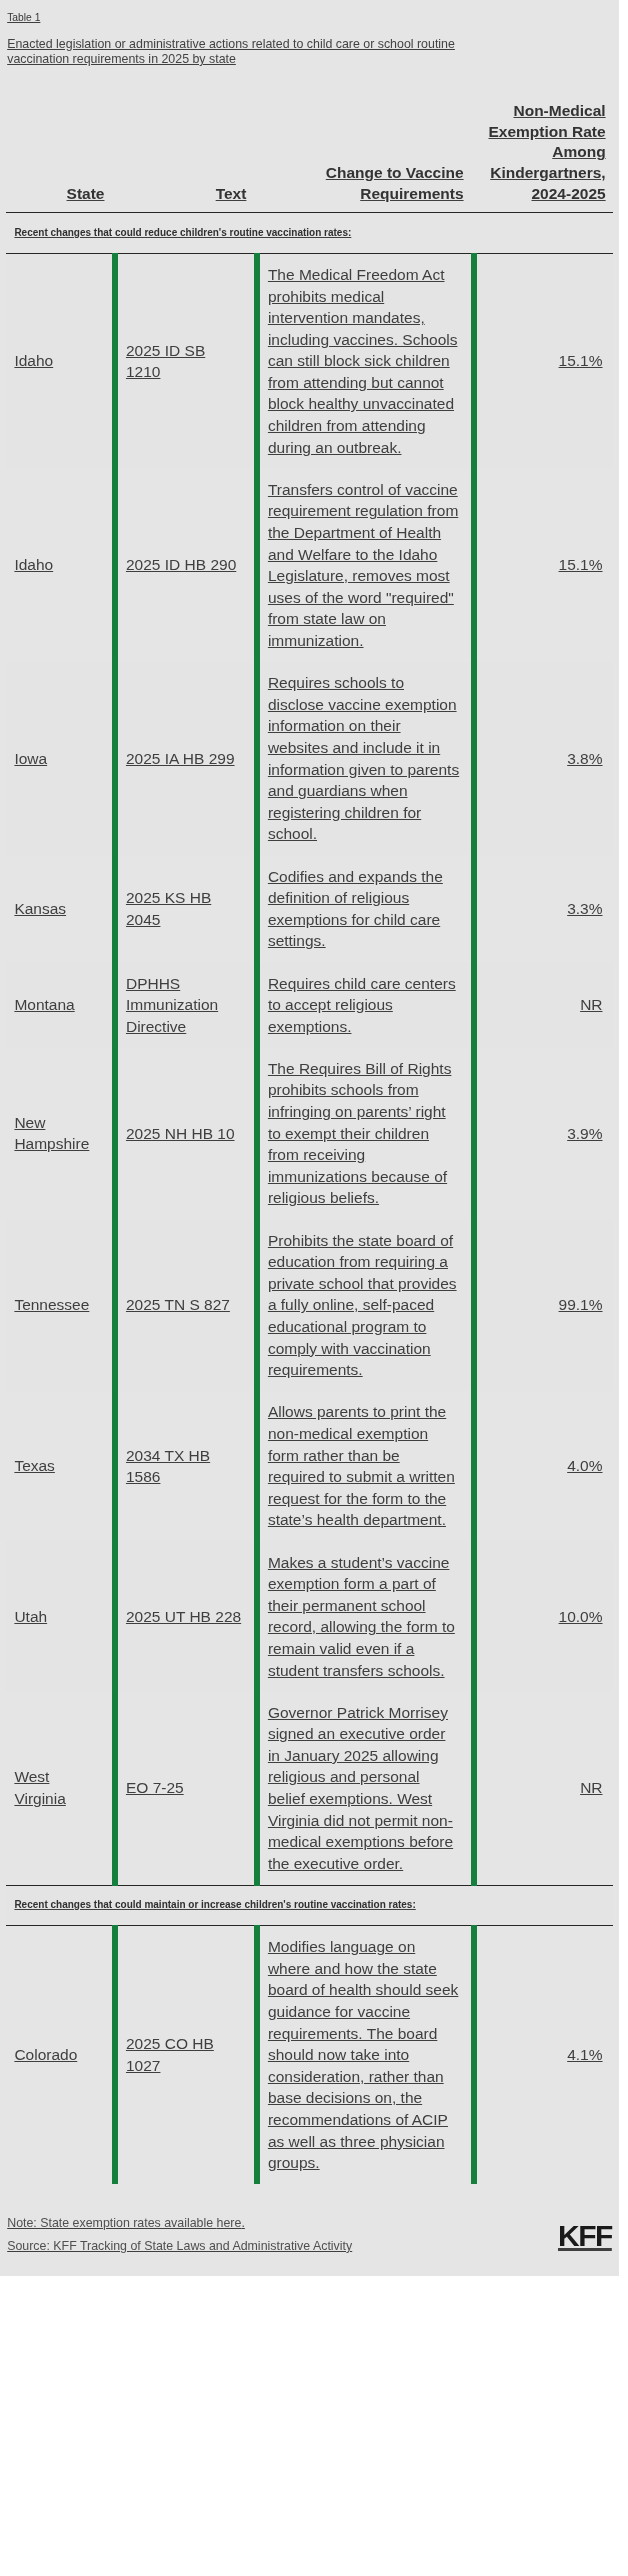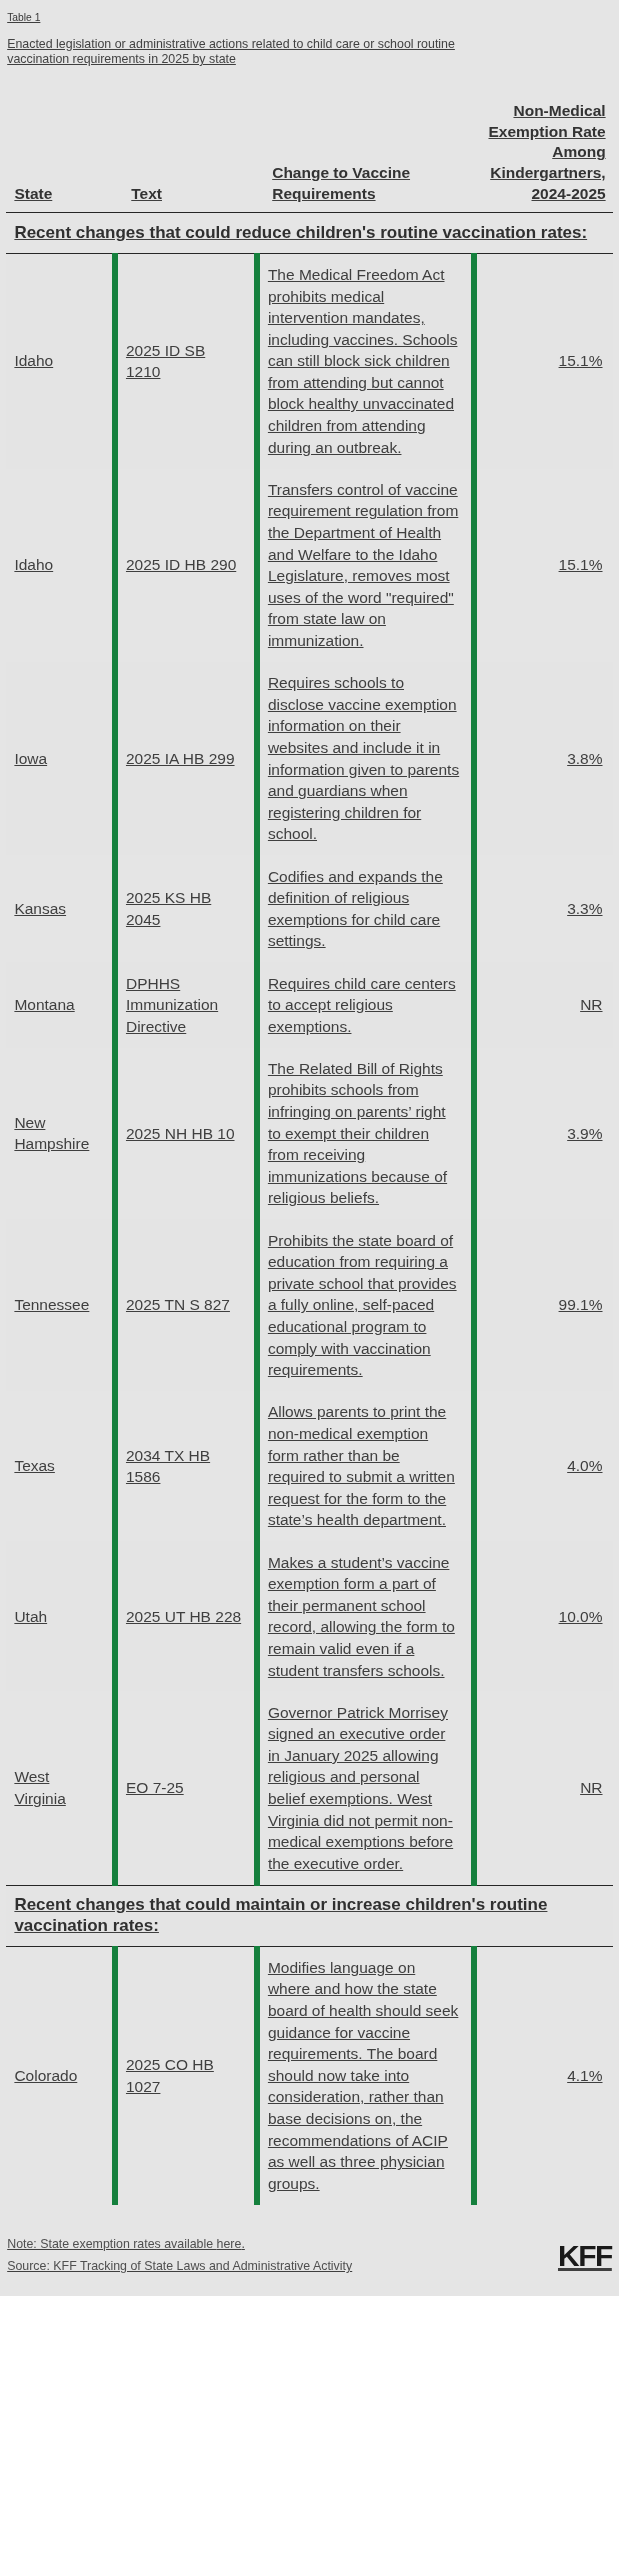--- a/index.html
+++ b/index.html
@@ -5,36 +5,36 @@
   html,body { margin:0; padding:0; background:#ffffff; }
   body { font-family:"Liberation Sans", sans-serif; color:#3f3f3f; }
   .page { width:619px; box-sizing:border-box; padding:9.3px 6.2px 21.6px 6.2px; background:#e5e5e5;text-decoration:underline; }
 
   .table-label { font-size:10.3px; line-height:13.4px; color:#383838; margin:2.1px 0 12.4px 1px; }
   .title { font-size:19px; line-height:24px; font-weight:700; color:#333333;
            max-width:582px; margin:0 0 15.5px 1px; letter-spacing:-0.1px; }
   .subtitle { font-size:12.4px; line-height:15px; color:#424242; max-width:489px; margin:8px 0 30px 1px; }
 
   table.kff { width:100%; border-collapse:collapse; table-layout:fixed; }
-  th { vertical-align:bottom; text-align:left; font-size:15.5px; line-height:20.6px; font-weight:600;
+  th { vertical-align:bottom; text-align:right; font-size:15.5px; line-height:20.6px; font-weight:600;
        color:#333333; padding:4.1px 10.3px 8.2px 8.2px; border-bottom:1.5px solid #262626; }
   th.col-text   { padding-left:16.5px; }
   th.col-change { padding-left:15.5px; }
   th.col-rate   { text-align:right; padding-right:7.2px; padding-left:10.3px; }
 
   tbody td { font-size:15.5px; line-height:21.6px; vertical-align:middle; color:#3f3f3f; }
   tr.striped { background:#e4e4e4; }
   tr.data-row td { padding:10.3px 10.3px 10.3px 8.2px; }
   td.cell-state  { padding-right:13.4px; }
   td.cell-text   { padding-left:16.5px; padding-right:23px; }
   td.cell-change { padding-left:15.5px; padding-right:28px; }
   td.cell-rate   { text-align:right; padding-right:7.2px; }
   tr.data-row td + td { border-left:6px solid #15803d; }
 
-  tr.section-row td { font-weight:700; font-size:17px; line-height:20.6px; color:#303030;
+  tr.section-row td { font-weight:700; font-size:10px; line-height:20.6px; color:#303030;
                       padding:9.3px 8.2px; border-top:1.5px solid #262626; border-bottom:1.5px solid #262626; }
 
   .footer { display:flex; justify-content:space-between; align-items:center; margin-top:32px; padding:0 1px; }
   .footnotes p { margin:0; font-size:12.4px; line-height:15.5px; color:#4f4f4f; }
   .footnotes p.note { margin-bottom:7.2px; }
   .note-link { color:#4f4f4f; cursor:pointer; }
   .logo { font-size:30px; line-height:23px; font-weight:700; color:#1a1a1a; letter-spacing:-1.5px; }
 </style>
 </head>
 <body>
@@ -89,21 +89,21 @@
         </tr>
         <tr class="data-row striped">
           <td class="cell-state">Montana</td>
           <td class="cell-text">DPHHS Immunization Directive</td>
           <td class="cell-change">Requires child care centers to accept religious exemptions.</td>
           <td class="cell-rate">NR</td>
         </tr>
         <tr class="data-row">
           <td class="cell-state">New Hampshire</td>
           <td class="cell-text">2025 NH HB 10</td>
-          <td class="cell-change">The Related Bill of Rights prohibits schools from infringing on parents’ right to exempt their children from receiving immunizations because of religious beliefs.</td>
+          <td class="cell-change">The Requires Bill of Rights prohibits schools from infringing on parents’ right to exempt their children from receiving immunizations because of religious beliefs.</td>
           <td class="cell-rate">3.9%</td>
         </tr>
         <tr class="data-row striped">
           <td class="cell-state">Tennessee</td>
           <td class="cell-text">2025 TN S 827</td>
           <td class="cell-change">Prohibits the state board of education from requiring a private school that provides a fully online, self-paced educational program to comply with vaccination requirements.</td>
           <td class="cell-rate">99.1%</td>
         </tr>
         <tr class="data-row">
           <td class="cell-state">Texas</td>

